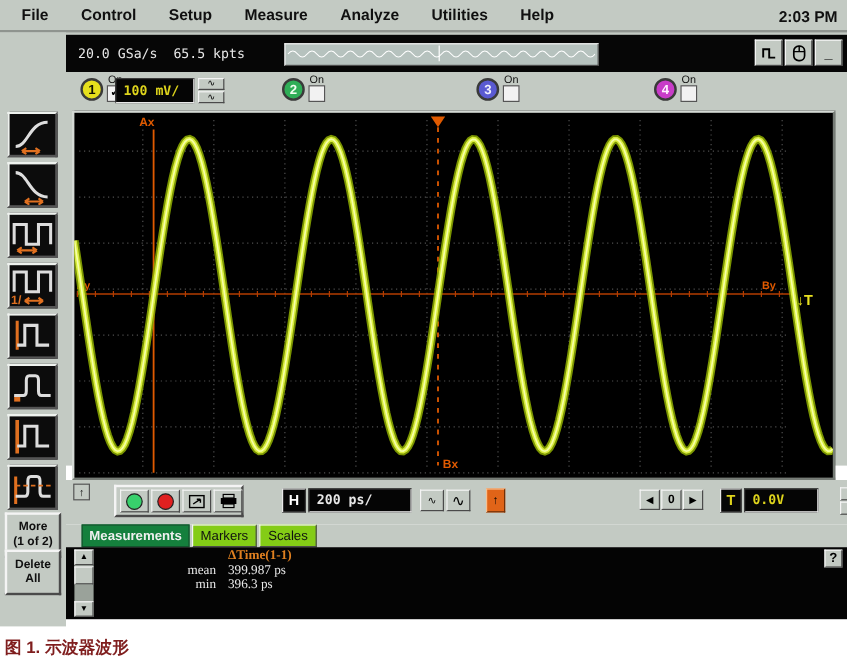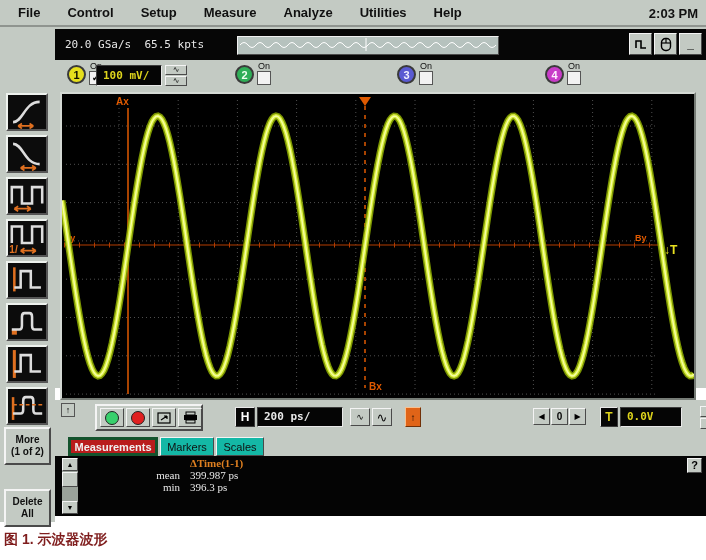--- a/index.html
+++ b/index.html
@@ -66,22 +66,22 @@
   #h-btn,#t-btn{background:#060606;font-weight:bold;font-size:12px;
                 border-color:#e8e8e8 #3a3a3a #3a3a3a #e8e8e8;}
   #trigpos-btn{background:#e06418;color:#000;font-weight:bold;font-size:10px;
                border-color:#f8c090 #703008 #703008 #f8c090;}
   .bar-field{position:absolute;top:7px;height:20px;color:#e8e8e8;font-size:11px;font-weight:bold;
              line-height:18px;padding-left:6px;}
   
   #tabsrow{position:absolute;left:55px;top:437px;width:651px;height:19px;background:#c3cac3;}
   .tab{position:absolute;top:0;height:19px;box-sizing:border-box;font-size:11px;
        display:flex;align-items:center;justify-content:center;}
-  .tab.inactive{background:#14b8a6;border:1px solid;border-color:#f4f4f4 #4a4a4a #4a4a4a #f4f4f4;color:#101010;}
-  .tab.active{background:#b91c1c;color:#f0f0f0;border:3px solid #14532d;font-weight:bold;}
+  .tab.inactive{background:#84cc16;border:1px solid;border-color:#f4f4f4 #4a4a4a #4a4a4a #f4f4f4;color:#101010;}
+  .tab.active{background:#15803d;color:#f0f0f0;border:1px solid #14532d;font-weight:bold;}
   
   #measpanel{position:absolute;left:55px;top:456px;width:651px;height:60px;background:#040404;}
   #mscroll{position:absolute;left:7px;top:2px;width:16px;height:56px;background:#9aa29a;}
   .scr-btn{position:absolute;left:0;width:16px;height:13px;background:#c3cac3;border:1px solid;
            border-color:#f4f4f4 #4a4a4a #4a4a4a #f4f4f4;box-sizing:border-box;font-size:7px;
            line-height:11px;text-align:center;color:#000;}
   #scr-thumb{position:absolute;left:0;top:14px;width:16px;height:15px;background:#c3cac3;
              border:1px solid;border-color:#f4f4f4 #4a4a4a #4a4a4a #f4f4f4;box-sizing:border-box;}
   #meas-text{position:absolute;left:0;top:0;width:600px;height:60px;color:#e8e8e8;
              font-family:Liberation Serif, serif;font-size:11px;}
@@ -186,21 +186,21 @@
         <svg width="38" height="34" viewBox="0 0 30 26">
             <path d="M4,6 V24" stroke="#e07020" stroke-width="2" fill="none"></path>
             <path d="M4,19 H10 Q12,19 12,16 V9 Q12,6 14,6 H18 Q20,6 20,9 V16 Q20,19 22,19 H27" stroke="#ddd" stroke-width="2" fill="none"></path>
             <path d="M4,12 H27" stroke="#e07020" stroke-width="1.2" stroke-dasharray="3 2" fill="none"></path>
           </svg>
       </div>
       <div class="gray-btn" style="top:400px;height:38px">
         <span>More</span>
         <span>(1 of 2)</span>
       </div>
-      <div class="gray-btn" style="top:462px;height:38px">
+      <div class="gray-btn" style="top:431px;height:38px">
         <span>Delete</span>
         <span>All</span>
       </div>
     </div>
 
     <div id="chanbar">
       <div class="ch-circle" style="left:12px;background:#e6df1c;color:#101000">1</div>
       <div class="on-col" style="left:33px">
         <span class="on-lbl">On</span>
         <div class="chkbox">✓</div>

